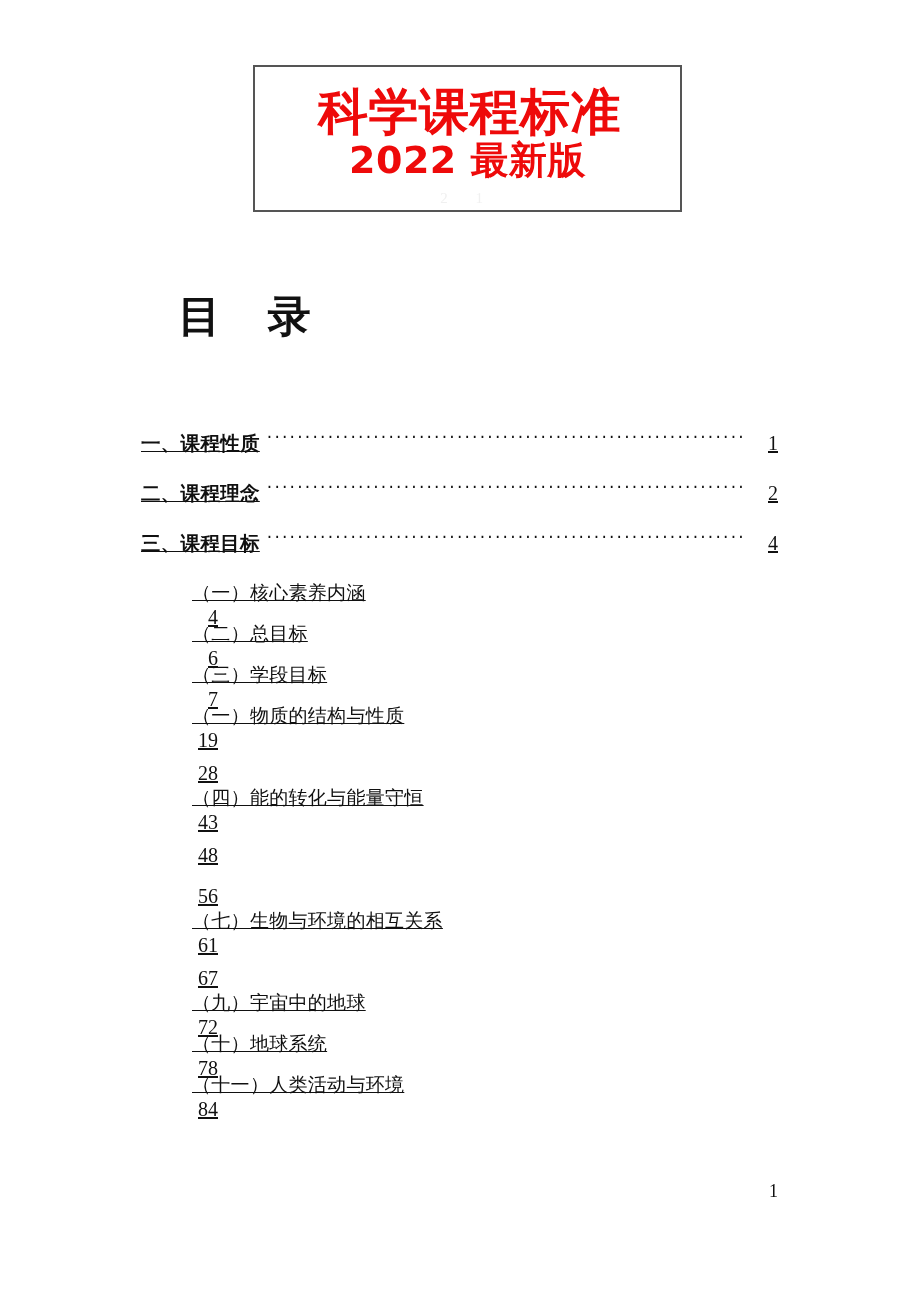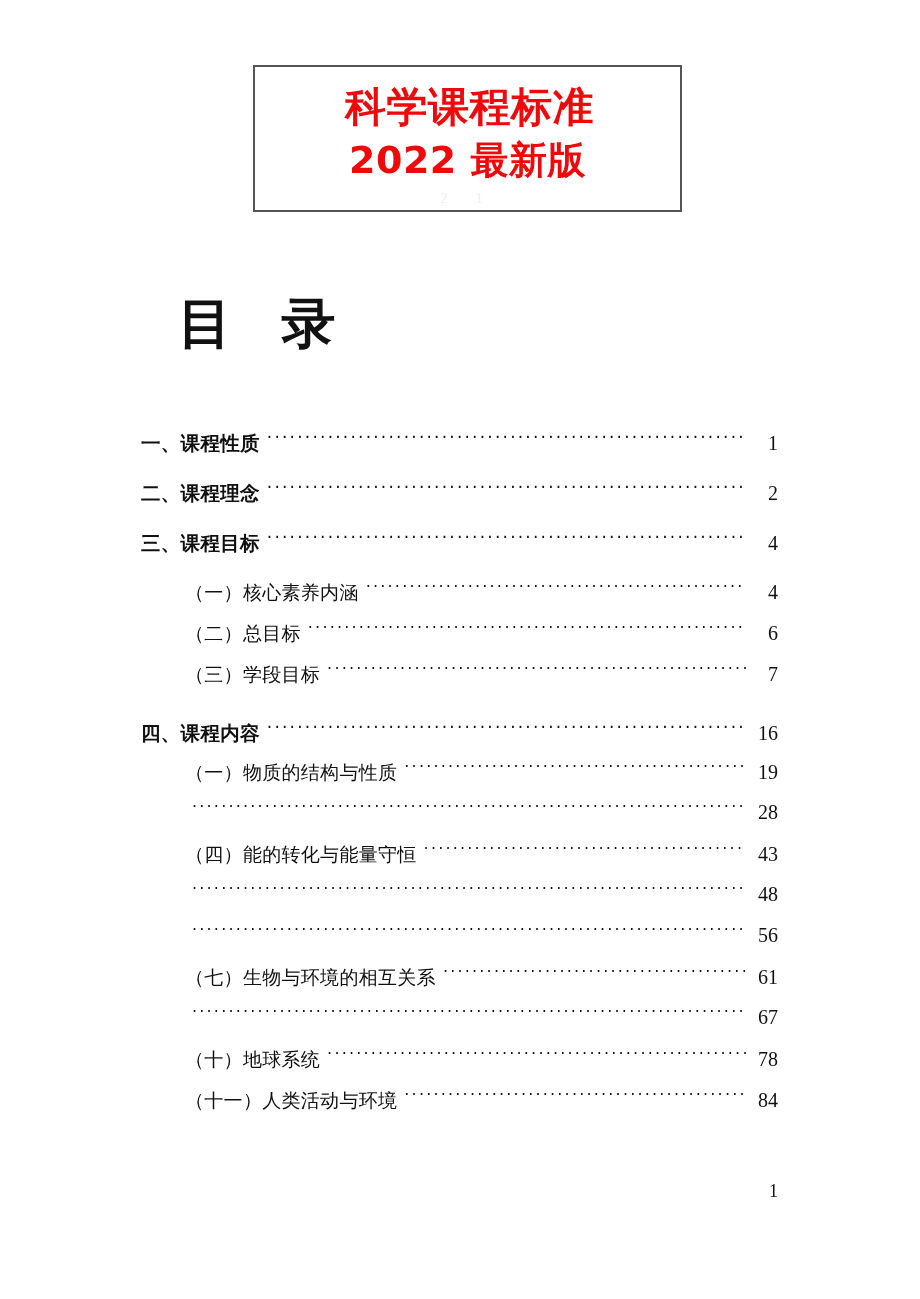--- a/index.html
+++ b/index.html
@@ -37,21 +37,21 @@
     font-weight: bold;
     letter-spacing: 0.5px;
     line-height: 1;
     white-space: nowrap;
   }
   #title-line-1 {
     position: absolute;
     left: 4px;
     right: 0;
     top: 20px;
-    font-size: 41px;
+    font-size: 50px;
   }
   #title-line-2 {
     position: absolute;
     left: 0;
     right: 0;
     top: 74px;
     font-size: 38px;
   }
   #title-ghost {
     position: absolute;
@@ -66,39 +66,40 @@
     white-space: nowrap;
   }
 
   
   #toc-heading {
     position: absolute;
     left: 178px;
     top: 288px;
     font-family: "Liberation Serif", "DejaVu Serif", serif;
     font-weight: bold;
-    font-size: 54px;
+    font-size: 43px;
     letter-spacing: 18px;
     color: #111111;
     white-space: nowrap;
   }
 
   
   #toc-list {
     position: absolute;
     left: 0;
     top: 430px;
     width: 920px;
   }
   .toc-row {
     display: flex;
     align-items: baseline;
     width: 100%;
     box-sizing: border-box;
     white-space: nowrap;
+    text-decoration: underline;
   }
   .toc-label {
     font-family: "DejaVu Sans", "Liberation Sans", sans-serif;
     color: #101010;
     flex: 0 0 auto;
   }
   .toc-leader {
     flex: 1 1 auto;
     overflow: hidden;
     margin: 0 6px 0 7px;
@@ -141,20 +142,21 @@
   }
 
   
   .lvl1.tight { height: 40px; }
 
   
   .lvl2 {
     padding-left: 185px;
     padding-right: 142px;
     height: 41px;
+    flex-direction: column;
   }
   .lvl2 .toc-label {
     font-size: 19px;
     font-weight: normal;
     letter-spacing: 0.3px;
   }
   .lvl2 .toc-leader::before { font-size: 16px; }
   .lvl2 .toc-page {
     font-size: 20px;
     width: 26px;
@@ -210,25 +212,20 @@
       <div class="toc-row lvl2">
         <span class="toc-label">（二）总目标</span>
         <span class="toc-leader"></span>
         <span class="toc-page">6</span>
       </div>
       <div class="toc-row lvl2">
         <span class="toc-label">（三）学段目标</span>
         <span class="toc-leader"></span>
         <span class="toc-page">7</span>
       </div>
-      <div class="toc-row lvl1 tight gap-before">
-        <span class="toc-label">四、课程内容</span>
-        <span class="toc-leader"></span>
-        <span class="toc-page">16</span>
-      </div>
       <div class="toc-row lvl2">
         <span class="toc-label">（一）物质的结构与性质</span>
         <span class="toc-leader"></span>
         <span class="toc-page">19</span>
       </div>
       <div class="toc-row lvl2">
         <span class="toc-leader"></span>
         <span class="toc-page">28</span>
       </div>
       <div class="toc-row lvl2">
@@ -247,20 +244,25 @@
       <div class="toc-row lvl2">
         <span class="toc-label">（七）生物与环境的相互关系</span>
         <span class="toc-leader"></span>
         <span class="toc-page">61</span>
       </div>
       <div class="toc-row lvl2">
         <span class="toc-leader"></span>
         <span class="toc-page">67</span>
       </div>
       <div class="toc-row lvl2">
+        <span class="toc-label">（九）宇宙中的地球</span>
+        <span class="toc-leader"></span>
+        <span class="toc-page">72</span>
+      </div>
+      <div class="toc-row lvl2">
         <span class="toc-label">（十）地球系统</span>
         <span class="toc-leader"></span>
         <span class="toc-page">78</span>
       </div>
       <div class="toc-row lvl2">
         <span class="toc-label">（十一）人类活动与环境</span>
         <span class="toc-leader"></span>
         <span class="toc-page">84</span>
       </div>
     </div>

